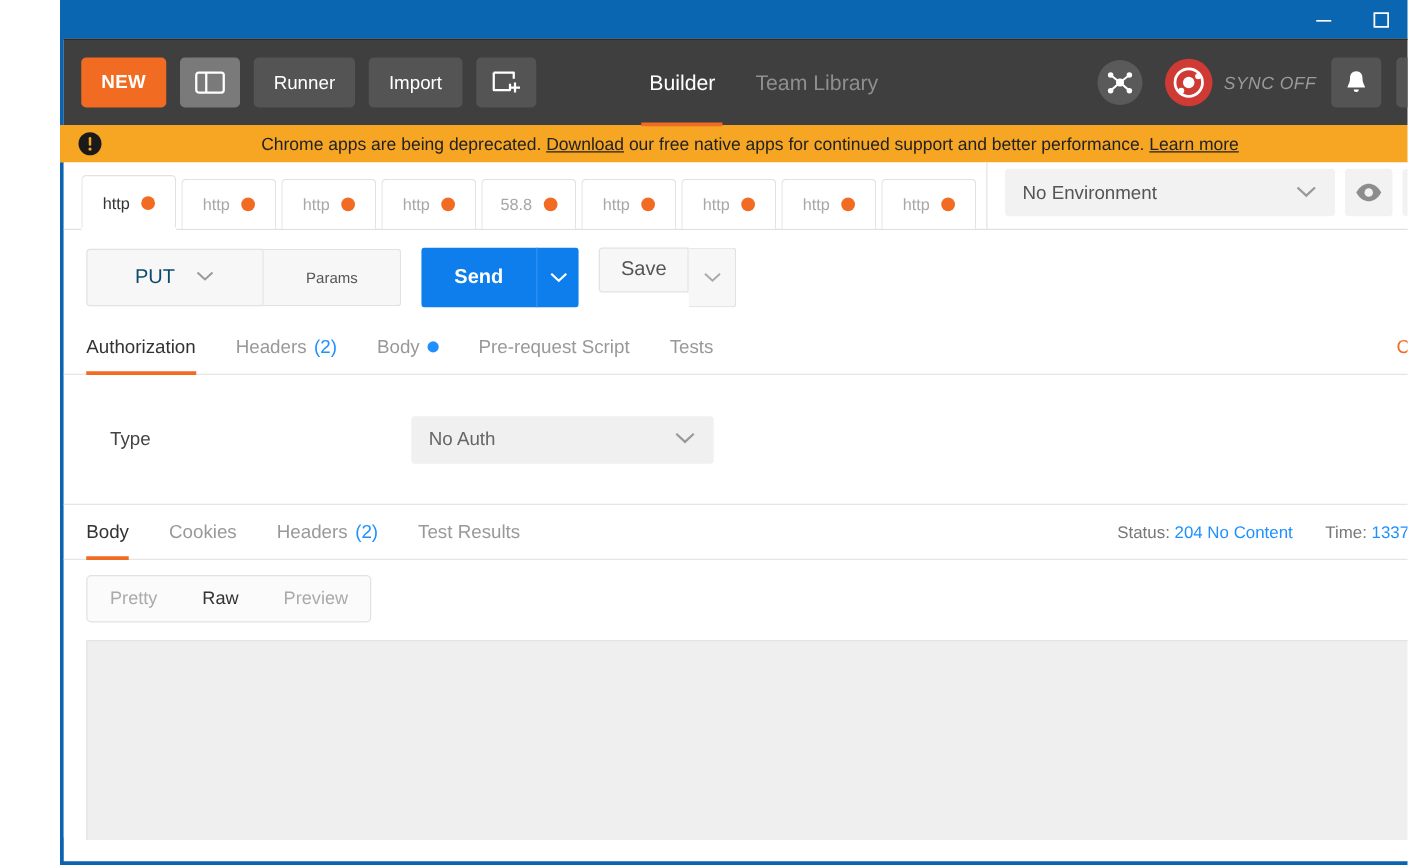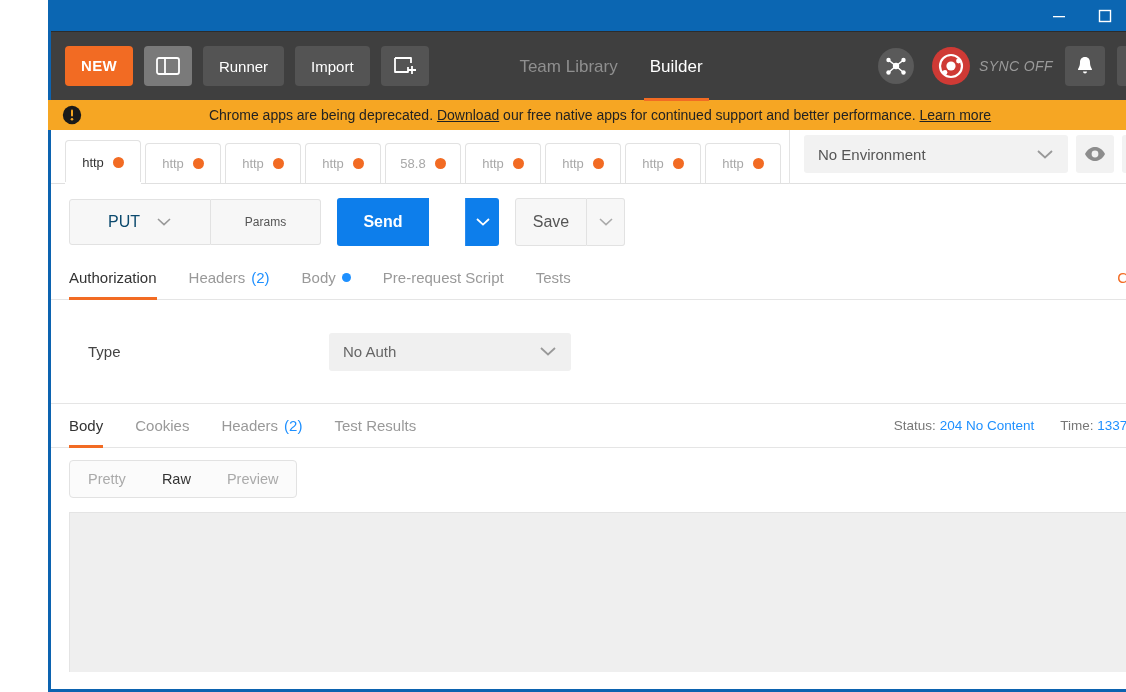--- a/index.html
+++ b/index.html
@@ -295,21 +295,20 @@
     justify-content: center;
     font-size: 12px;
     color: #555;
     cursor: pointer;
   }
   .send-group {
     display: flex;
     margin-left: 16px;
     border-radius: 3px;
     overflow: hidden;
-    gap: 36px;
   }
   .btn-send {
     background: #0d7eeb;
     color: #fff;
     width: 92px;
     height: 48px;
     display: flex; align-items: center; justify-content: center;
     font-size: 16px; font-weight: bold;
     cursor: pointer;
   }
@@ -321,21 +320,21 @@
     cursor: pointer;
   }
   .save-group {
     display: flex;
     margin-left: 16px;
   }
   .btn-save {
     background: #f7f7f7;
     border: 1px solid #e2e2e2;
     color: #555;
-    width: 72px; height: 48px;
+    width: 72px; height: 36px;
     display: flex; align-items: center; justify-content: center;
     font-size: 16px;
     border-radius: 3px 0 0 3px;
     cursor: pointer;
   }
   .btn-save-caret {
     background: #f7f7f7;
     border: 1px solid #e2e2e2;
     border-left: none;
     width: 38px; height: 48px;
@@ -525,22 +524,22 @@
     <div class="hdr-btn">Import</div>
 
     <div class="hdr-btn icon-only">
       <svg width="24" height="20" viewBox="0 0 24 20">
         <path d="M2 2 h16 v5 M2 2 v14 h13 v-5" fill="none" stroke="#ffffff" stroke-width="1.8" stroke-linejoin="round"></path>
         <path d="M19 10 v8 M15 14 h8" stroke="#ffffff" stroke-width="1.8"></path>
       </svg>
     </div>
 
     <div class="nav-tabs">
+      <div class="nav-tab active">Builder</div>
       <div class="nav-tab">Team Library</div>
-      <div class="nav-tab active">Builder</div>
     </div>
 
     <div class="hdr-right">
       <div class="circle-icon">
         <svg width="26" height="26" viewBox="0 0 26 26">
           <circle cx="13" cy="13" r="3.2" fill="#ffffff"></circle>
           <circle cx="5.5" cy="7" r="2.2" fill="#ffffff"></circle>
           <circle cx="20.5" cy="7" r="2.2" fill="#ffffff"></circle>
           <circle cx="5.5" cy="19.5" r="2.2" fill="#ffffff"></circle>
           <circle cx="20.5" cy="19.5" r="2.2" fill="#ffffff"></circle>

